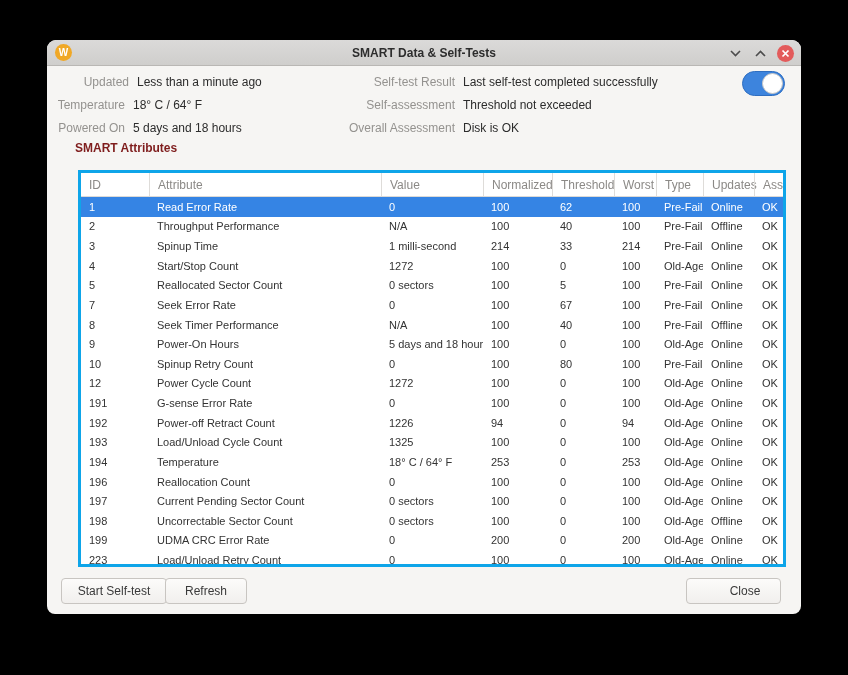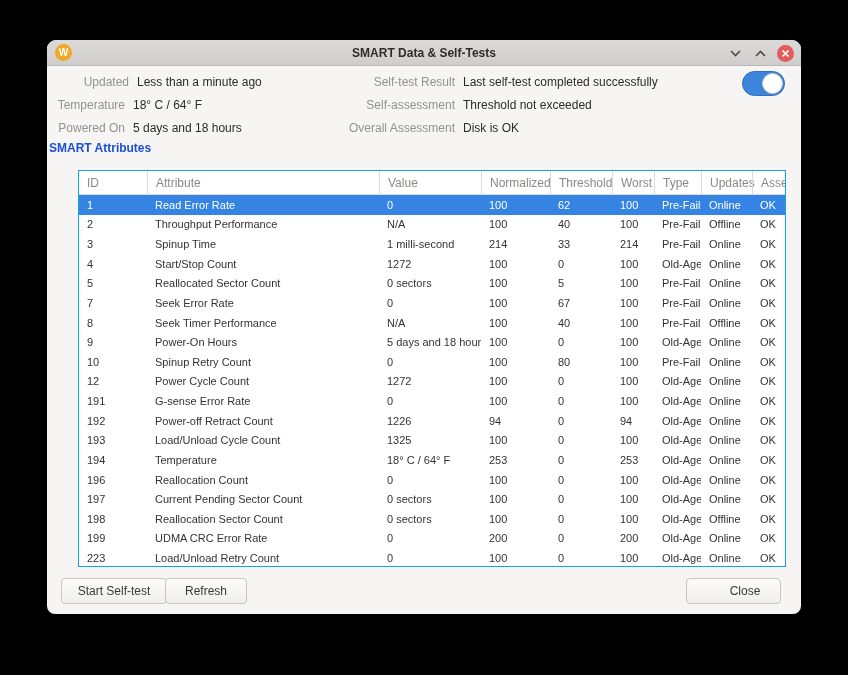--- a/index.html
+++ b/index.html
@@ -52,25 +52,25 @@
   .lg .info-label { width:78px; }
   .rg .info-label { width:361px; }
   .toggle {
     position:absolute; right:16px; top:31px; width:43px; height:25px;
     background:#3d84dd; border-radius:13px; border:1px solid #2f6ec0;
   }
   .toggle .knob {
     position:absolute; right:1px; top:1px; width:21px; height:21px;
     background:#fff; border-radius:50%; border:1px solid #c9c7c4;
   }
-  .section-title { position:absolute; left:2px; top:101px; font-size:12px; font-weight:bold; color:#1d4ed8; }
+  .section-title { position:absolute; left:28px; top:101px; font-size:12px; font-weight:bold; color:#7f1d1d; }
   
   .table {
     position:absolute; left:31px; top:130px; width:708px; height:397px;
-    background:#fff; border:1px solid #0ea5e9;
+    background:#fff; border:3px solid #0ea5e9;
     display:flex; flex-direction:column; overflow:hidden;
   }
   .thead {
     display:flex; height:24px; flex:0 0 24px;
     background:#fff; border-bottom:1px solid #dcdad7;
     color:#8b8986; font-size:12px;
   }
   .thead .cell { display:flex; align-items:center; }
   .thead .cell + .cell { border-left:1px solid #dedcd9; }
   .tbody { flex:1; display:flex; flex-direction:column; }
@@ -343,21 +343,21 @@
           <div class="cell c2">0 sectors</div>
           <div class="cell c3">100</div>
           <div class="cell c4">0</div>
           <div class="cell c5">100</div>
           <div class="cell c6">Old-Age</div>
           <div class="cell c7">Online</div>
           <div class="cell c8">OK</div>
         </div>
         <div class="trow">
           <div class="cell c0">198</div>
-          <div class="cell c1">Reallocation Sector Count</div>
+          <div class="cell c1">Uncorrectable Sector Count</div>
           <div class="cell c2">0 sectors</div>
           <div class="cell c3">100</div>
           <div class="cell c4">0</div>
           <div class="cell c5">100</div>
           <div class="cell c6">Old-Age</div>
           <div class="cell c7">Offline</div>
           <div class="cell c8">OK</div>
         </div>
         <div class="trow">
           <div class="cell c0">199</div>

